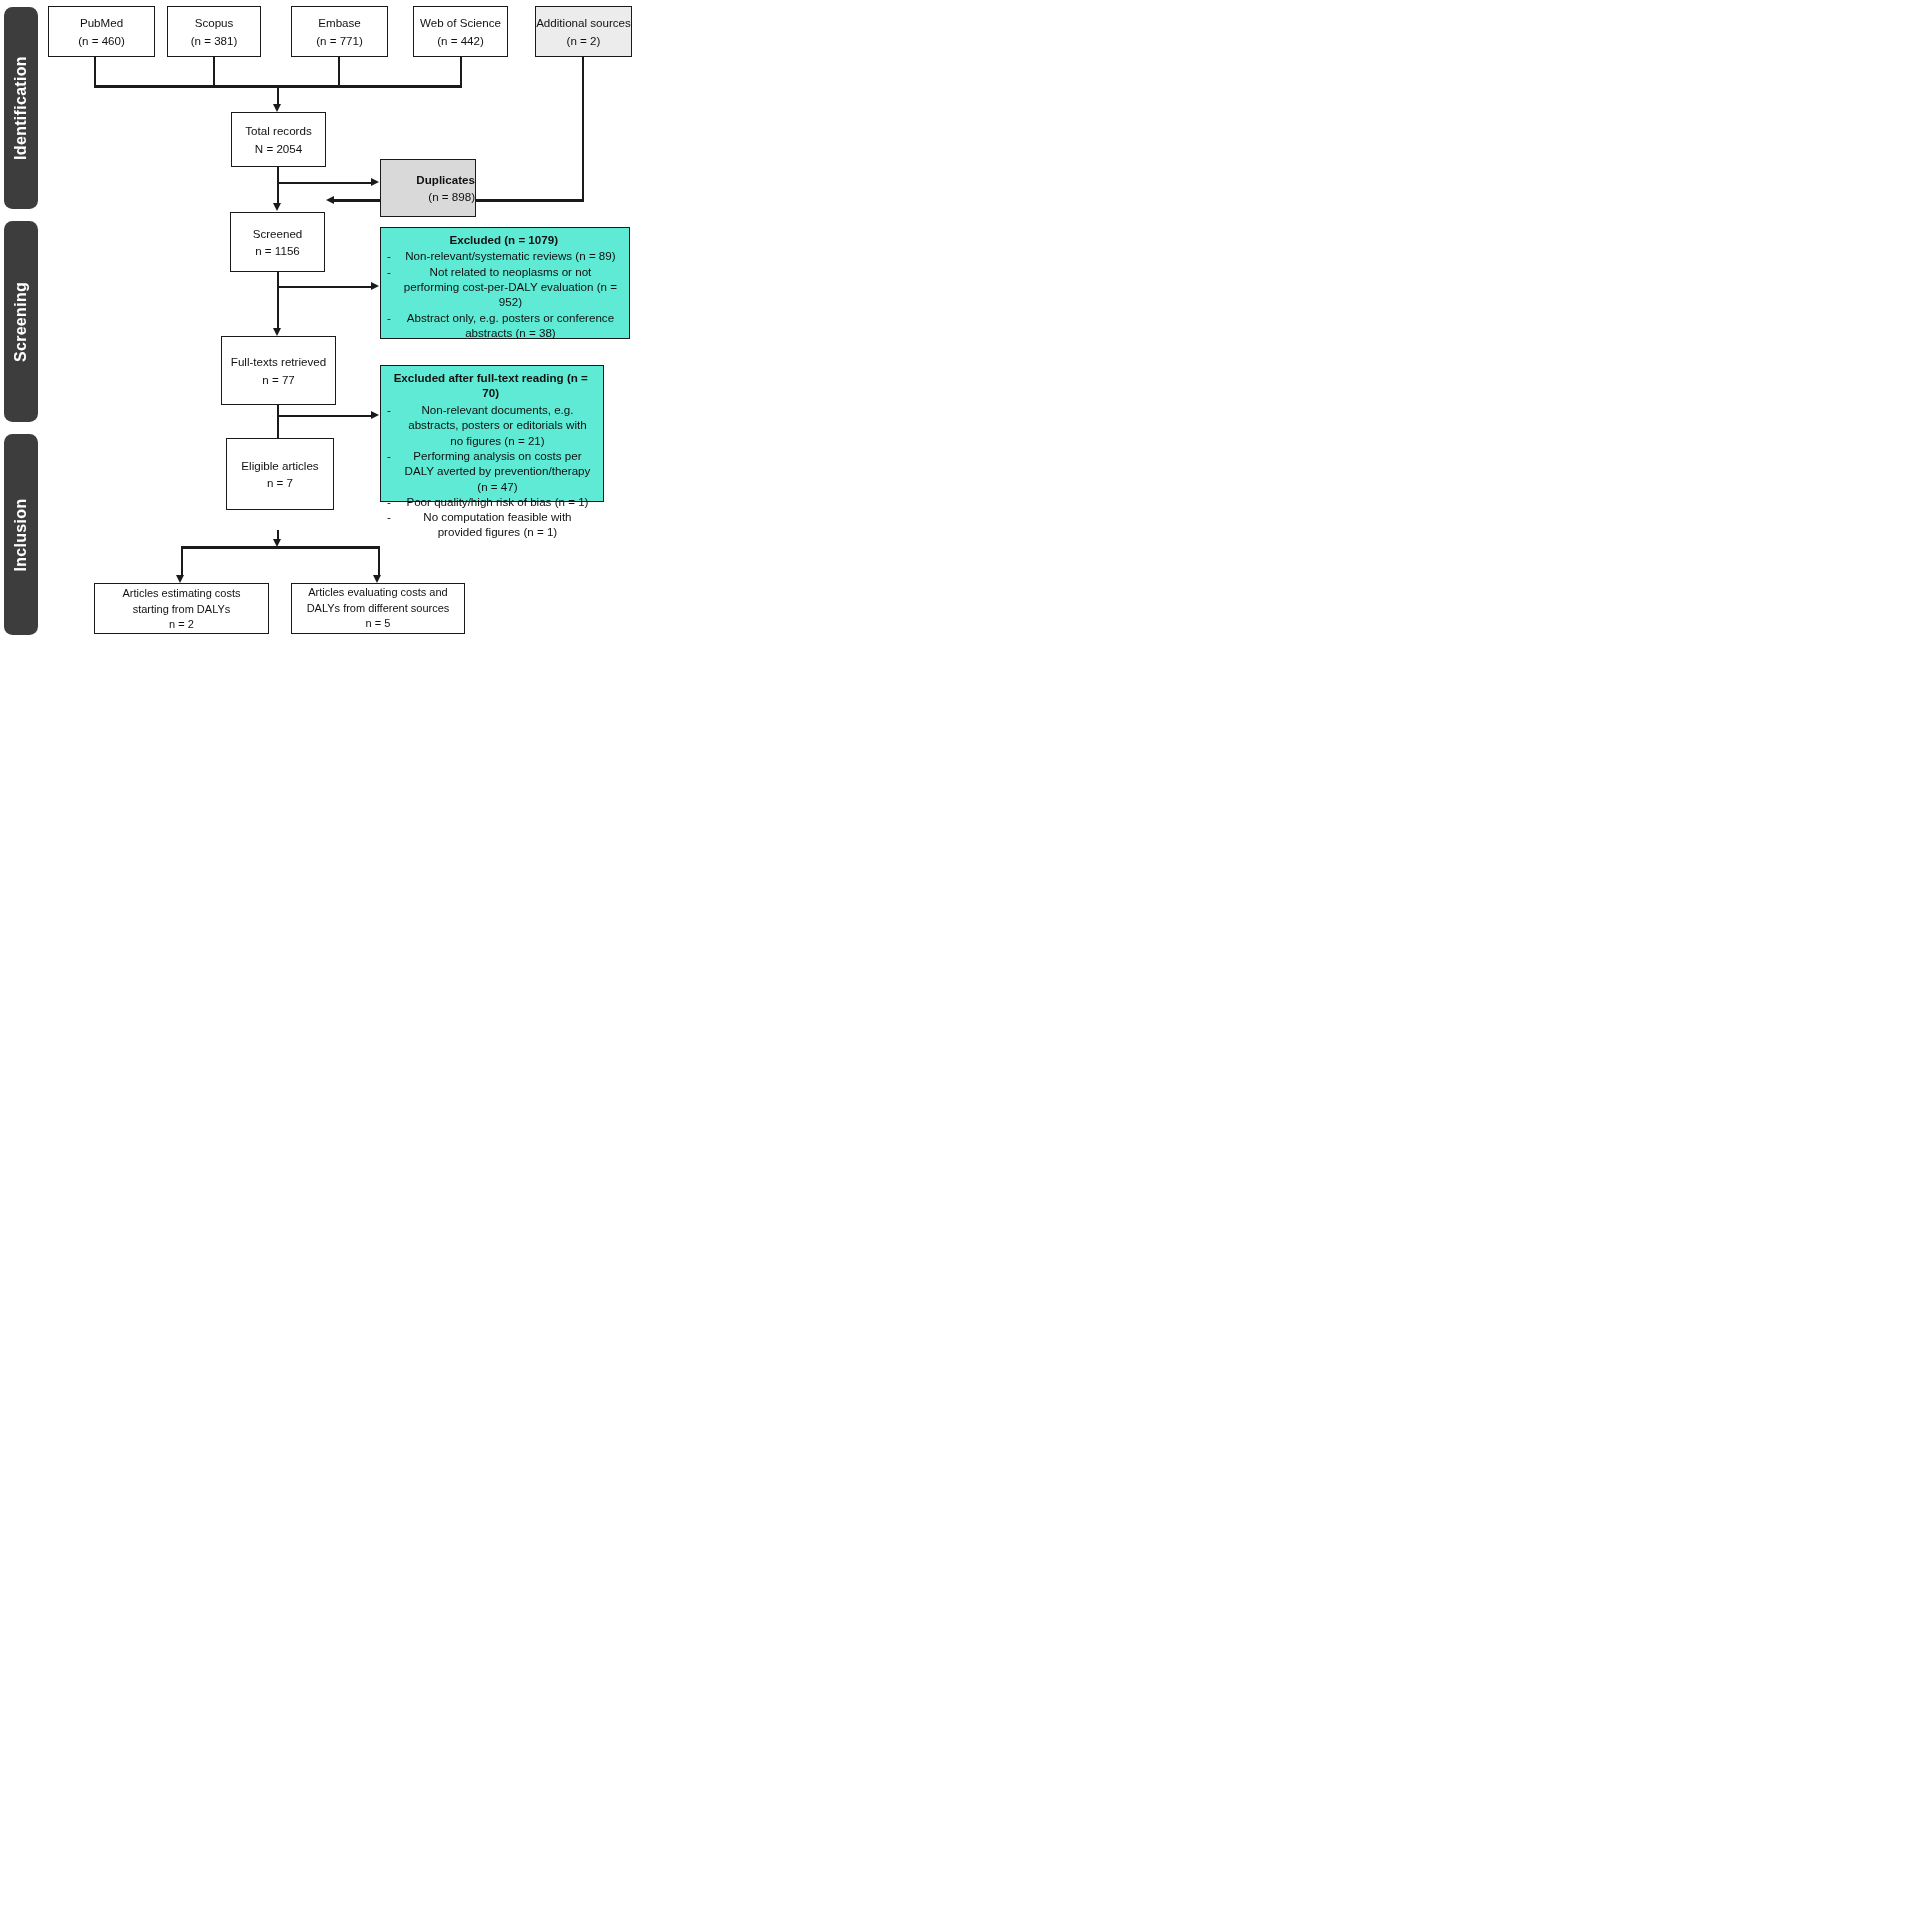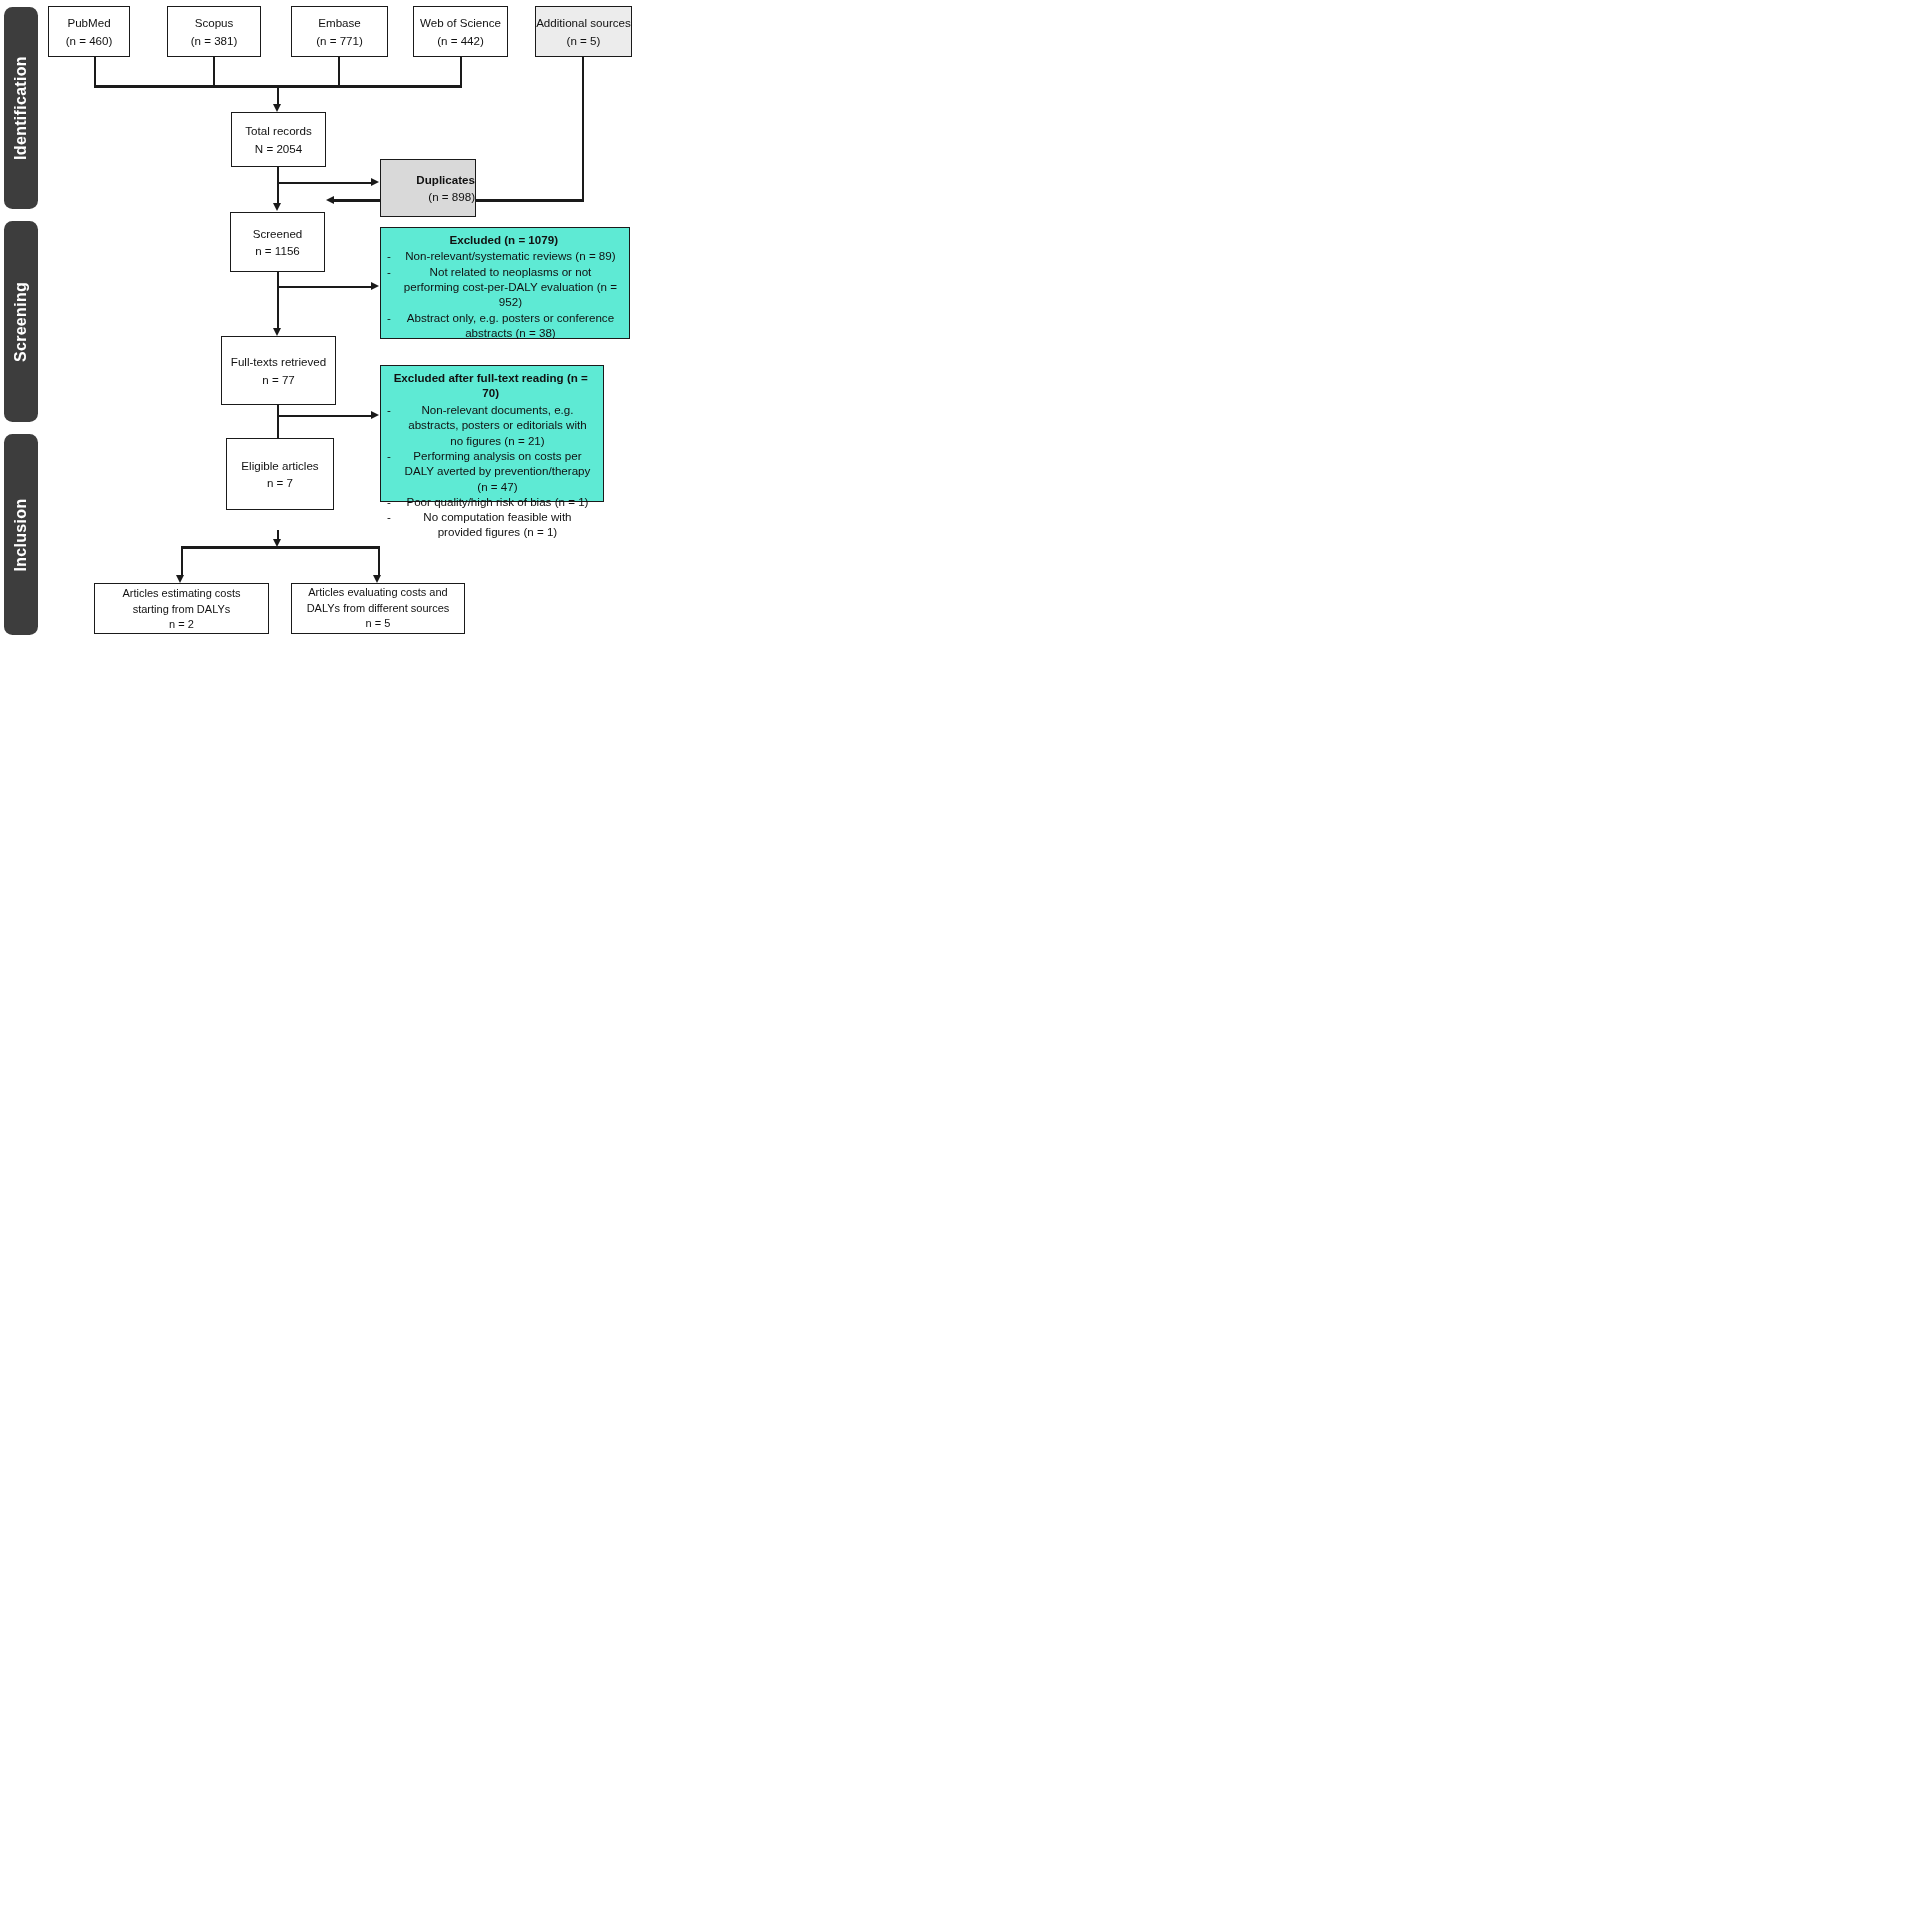--- a/index.html
+++ b/index.html
@@ -63,39 +63,39 @@
   <div class="band" style="top:6.7px;height:202px;">
     <span class="band-label">Identification</span>
   </div>
   <div class="band" style="top:221px;height:201px;">
     <span class="band-label">Screening</span>
   </div>
   <div class="band" style="top:434px;height:201px;">
     <span class="band-label">Inclusion</span>
   </div>
 
-  <div class="node" style="left:48px;top:6px;width:82px;height:51px;">
+  <div class="node" style="left:48px;top:6px;width:107px;height:51px;">
     <div class="ln">PubMed</div>
     <div class="ln">(n = 460)</div>
   </div>
   <div class="node" style="left:167px;top:6px;width:94px;height:51px;">
     <div class="ln">Scopus</div>
     <div class="ln">(n = 381)</div>
   </div>
   <div class="node" style="left:291px;top:6px;width:97px;height:51px;">
     <div class="ln">Embase</div>
     <div class="ln">(n = 771)</div>
   </div>
   <div class="node" style="left:413px;top:6px;width:95px;height:51px;">
     <div class="ln">Web of Science</div>
     <div class="ln">(n = 442)</div>
   </div>
   <div class="node lightgray" style="left:535px;top:6px;width:97px;height:51px;">
     <div class="ln">Additional sources</div>
-    <div class="ln">(n = 5)</div>
+    <div class="ln">(n = 2)</div>
   </div>
 
   <div class="vline" style="left:94px;top:57px;height:29px;"></div>
   <div class="vline" style="left:213px;top:57px;height:29px;"></div>
   <div class="vline" style="left:338px;top:57px;height:29px;"></div>
   <div class="vline" style="left:460px;top:57px;height:29px;"></div>
   <div class="hline thick" style="left:94px;top:85px;width:368px;"></div>
   <div class="vline" style="left:277px;top:85px;height:20.7px;"></div>
   <div class="arr down" style="left:273px;top:104px;"></div>
 

